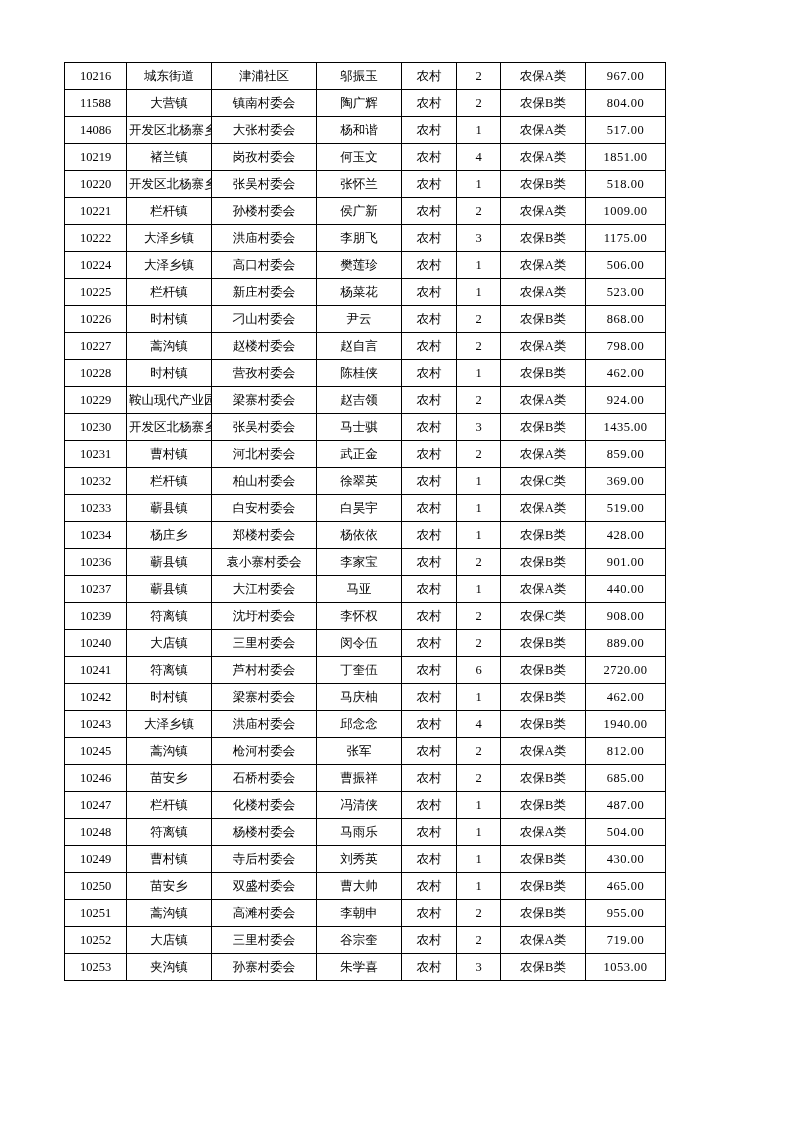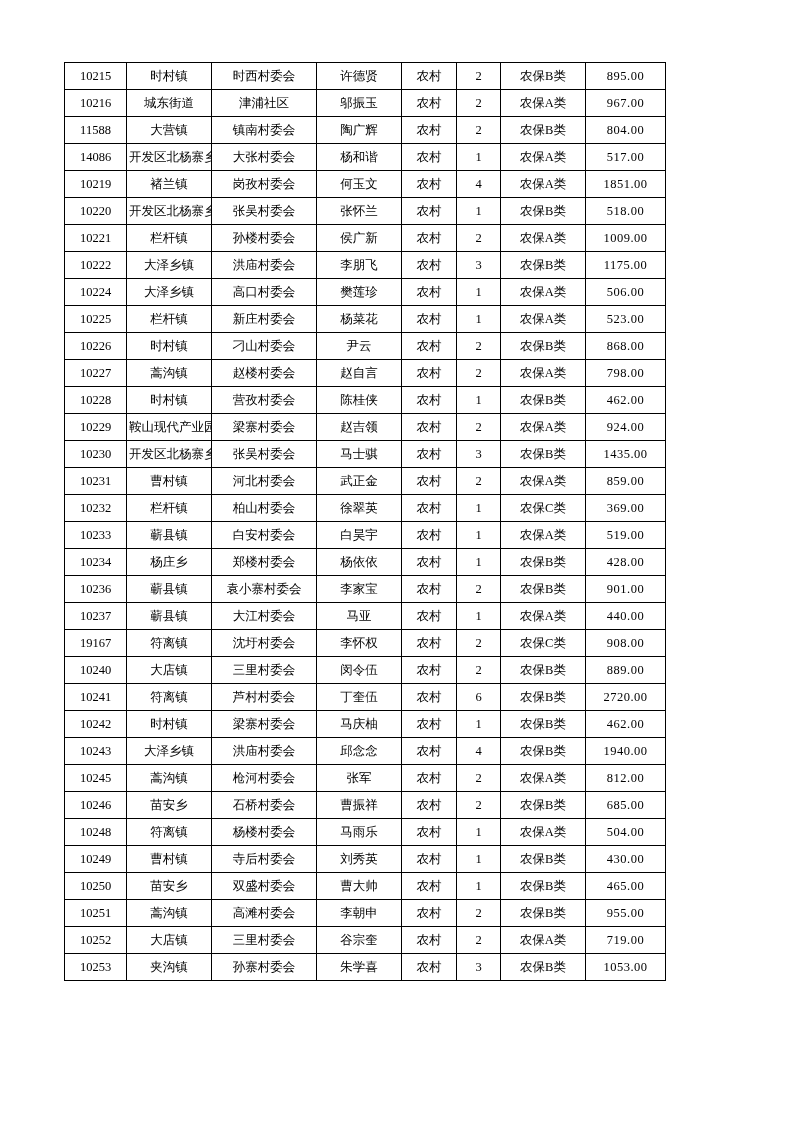--- a/index.html
+++ b/index.html
@@ -64,30 +64,20 @@
         <col class="c-town">
         <col class="c-vill">
         <col class="c-name">
       <col class="c-type">
         <col class="c-num">
         <col class="c-cat">
         <col class="c-amt">
     </colgroup>
     <tbody id="table-body">
         <tr>
-          <td class="id">10215</td>
-          <td class="clip">时村镇</td>
-          <td class="clip">时西村委会</td>
-          <td class="clip">许德贤</td>
-          <td class="clip">农村</td>
-          <td class="clip">2</td>
-          <td class="clip">农保B类</td>
-          <td class="amount">895.00</td>
-        </tr>
-        <tr>
           <td class="id">10216</td>
           <td class="clip">城东街道</td>
           <td class="clip">津浦社区</td>
           <td class="clip">邬振玉</td>
           <td class="clip">农村</td>
           <td class="clip">2</td>
           <td class="clip">农保A类</td>
           <td class="amount">967.00</td>
         </tr>
         <tr>
@@ -274,21 +264,21 @@
           <td class="id">10237</td>
           <td class="clip">蕲县镇</td>
           <td class="clip">大江村委会</td>
           <td class="clip">马亚</td>
           <td class="clip">农村</td>
           <td class="clip">1</td>
           <td class="clip">农保A类</td>
           <td class="amount">440.00</td>
         </tr>
         <tr>
-          <td class="id">19167</td>
+          <td class="id">10239</td>
           <td class="clip">符离镇</td>
           <td class="clip">沈圩村委会</td>
           <td class="clip">李怀权</td>
           <td class="clip">农村</td>
           <td class="clip">2</td>
           <td class="clip">农保C类</td>
           <td class="amount">908.00</td>
         </tr>
         <tr>
           <td class="id">10240</td>
@@ -342,20 +332,30 @@
         </tr>
         <tr>
           <td class="id">10246</td>
           <td class="clip">苗安乡</td>
           <td class="clip">石桥村委会</td>
           <td class="clip">曹振祥</td>
           <td class="clip">农村</td>
           <td class="clip">2</td>
           <td class="clip">农保B类</td>
           <td class="amount">685.00</td>
+        </tr>
+        <tr>
+          <td class="id">10247</td>
+          <td class="clip">栏杆镇</td>
+          <td class="clip">化楼村委会</td>
+          <td class="clip">冯清侠</td>
+          <td class="clip">农村</td>
+          <td class="clip">1</td>
+          <td class="clip">农保B类</td>
+          <td class="amount">487.00</td>
         </tr>
         <tr>
           <td class="id">10248</td>
           <td class="clip">符离镇</td>
           <td class="clip">杨楼村委会</td>
           <td class="clip">马雨乐</td>
           <td class="clip">农村</td>
           <td class="clip">1</td>
           <td class="clip">农保A类</td>
           <td class="amount">504.00</td>

